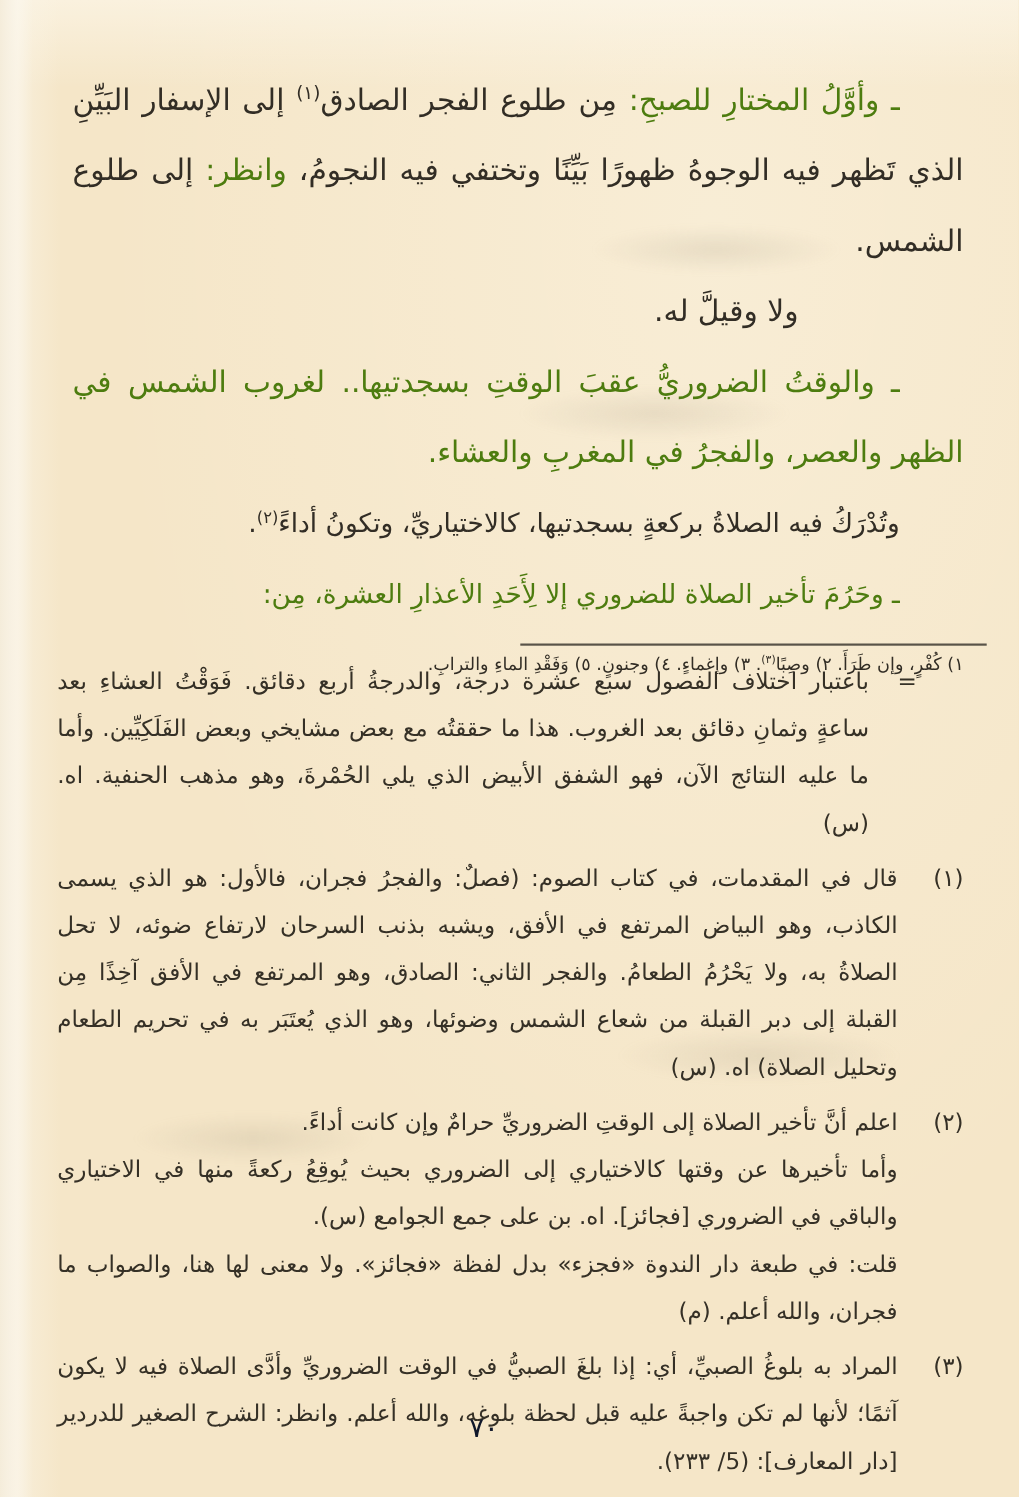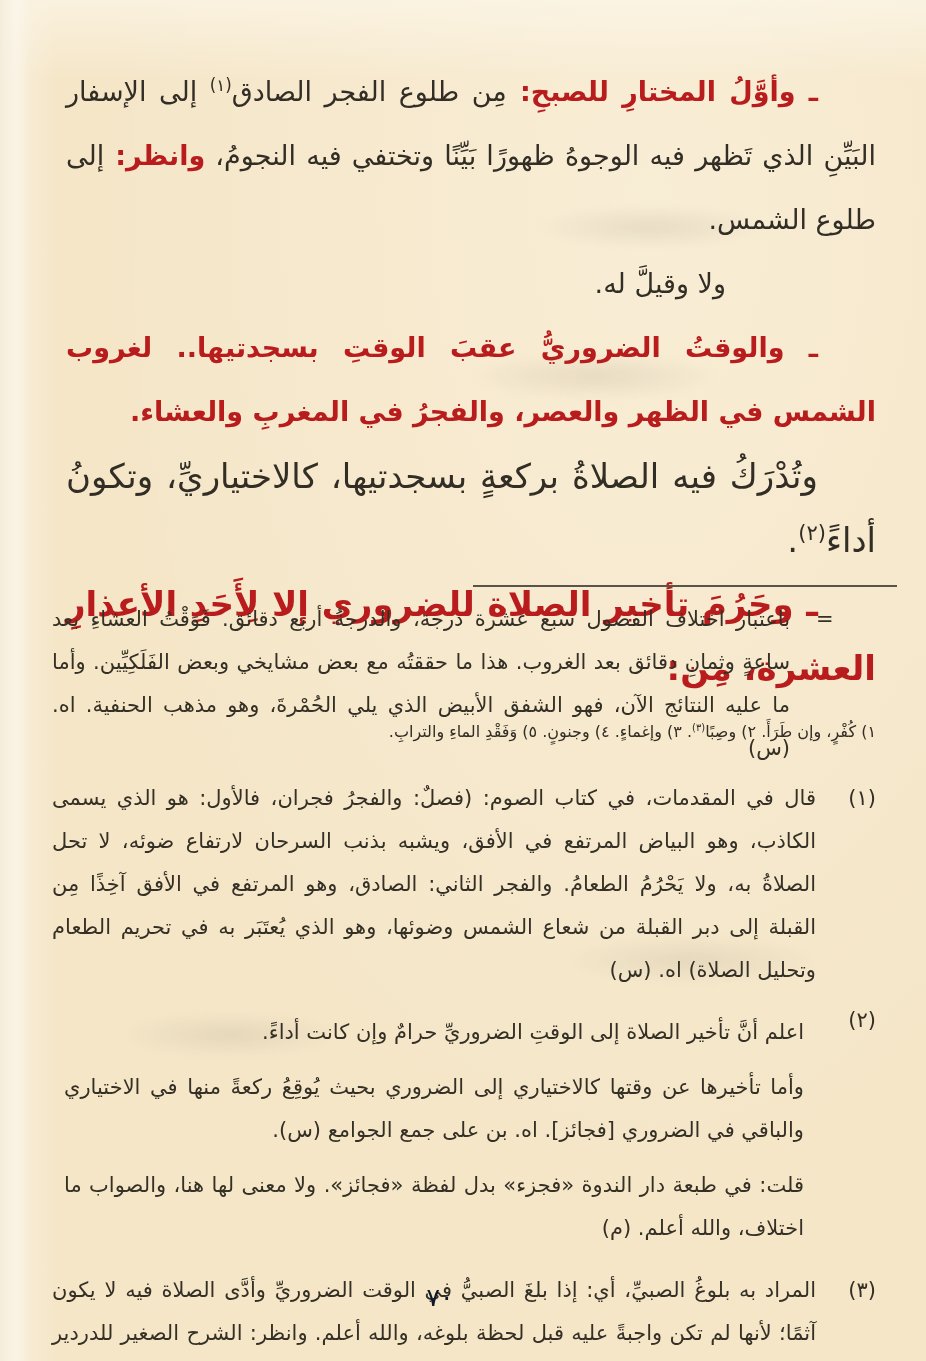--- a/index.html
+++ b/index.html
@@ -18,38 +18,38 @@
   .smudge{position:absolute;filter:blur(3px);pointer-events:none;
     background:radial-gradient(ellipse at center, rgba(168,155,130,.20), rgba(168,155,130,0) 70%);}
   .main-text{
     position:absolute;top:60px;right:50px;width:810px;
     font-size:27px;line-height:64px;text-align:justify;
     color:#322d25;
   }
   .main-text p{margin:0;padding:0;}
   .indent{text-indent:58px;}
   .deep-indent{text-indent:150px;}
-  .b{font-weight:bold;color:#b91c1c;}
-  .p-mid{font-size:34px;}
+  .b{font-weight:normal;color:#4d7c0f;}
+  .p-mid{font-size:24px;}
   .p-list{font-size:16px;text-indent:0;}
   sup.noteref{font-size:.62em;vertical-align:super;line-height:0;}
   .fn-separator{
     position:absolute;top:585px;right:29px;width:424px;height:0;
     border-top:2px solid #595348;
   }
   .footnotes{
     position:absolute;top:598px;right:50px;width:824px;
     font-size:21px;line-height:43px;text-align:justify;
     color:#353026;
   }
   .footnote{display:flex;margin:0 0 7px 0;}
   .fn-marker{flex:0 0 60px;text-align:right;}
   .fn-marker.eq{text-align:left;padding-left:26px;}
   .fn-text{flex:1 1 auto;min-width:0;}
-  .fn-text p{margin:12px;padding:0;}
+  .fn-text p{margin:0;padding:0;}
   .page-number{
     position:absolute;top:1283px;left:0;right:46px;
     text-align:center;font-size:25px;color:#0f172a;
   }
 </style>
 </head>
 <body>
 
 <div class="smudge" style="top:205px;right:160px;width:230px;height:44px;"></div>
 <div class="smudge" style="top:352px;left:470px;width:250px;height:48px;"></div>
@@ -77,21 +77,21 @@
   <div class="footnote">
     <div class="fn-marker">(١)</div>
     <div class="fn-text">قال في المقدمات، في كتاب الصوم: (فصلٌ: والفجرُ فجران، فالأول: هو الذي يسمى الكاذب، وهو البياض المرتفع في الأفق، ويشبه بذنب السرحان لارتفاع ضوئه، لا تحل الصلاةُ به، ولا يَحْرُمُ الطعامُ. والفجر الثاني: الصادق، وهو المرتفع في الأفق آخِذًا مِن القبلة إلى دبر القبلة من شعاع الشمس وضوئها، وهو الذي يُعتَبَر به في تحريم الطعام وتحليل الصلاة) اه. (س)</div>
   </div>
 
   <div class="footnote">
     <div class="fn-marker">(٢)</div>
     <div class="fn-text">
       <p>اعلم أنَّ تأخير الصلاة إلى الوقتِ الضروريِّ حرامٌ وإن كانت أداءً.</p>
       <p>وأما تأخيرها عن وقتها كالاختياري إلى الضروري بحيث يُوقِعُ ركعةً منها في الاختياري والباقي في الضروري [فجائز]. اه. بن على جمع الجوامع (س).</p>
-      <p>قلت: في طبعة دار الندوة «فجزء» بدل لفظة «فجائز». ولا معنى لها هنا، والصواب ما اختلاف، والله أعلم. (م)</p>
+      <p>قلت: في طبعة دار الندوة «فجزء» بدل لفظة «فجائز». ولا معنى لها هنا، والصواب ما فجران، والله أعلم. (م)</p>
     </div>
   </div>
 
   <div class="footnote">
     <div class="fn-marker">(٣)</div>
     <div class="fn-text">المراد به بلوغُ الصبيِّ، أي: إذا بلغَ الصبيُّ في الوقت الضروريِّ وأدَّى الصلاة فيه لا يكون آثمًا؛ لأنها لم تكن واجبةً عليه قبل لحظة بلوغه، والله أعلم. وانظر: الشرح الصغير للدردير [دار المعارف]: (5/ ٢٣٣).</div>
   </div>
 
 </div>
 

